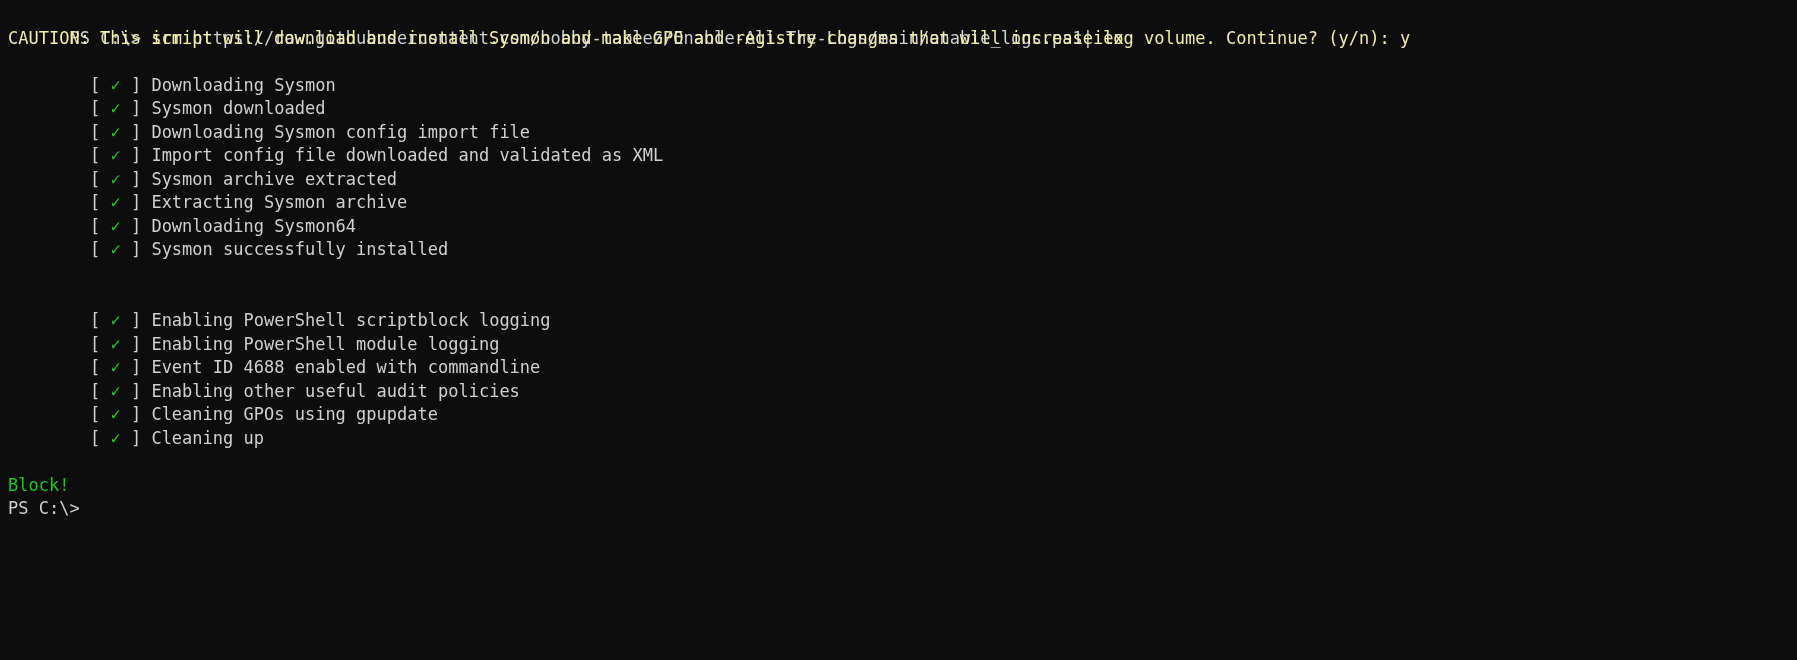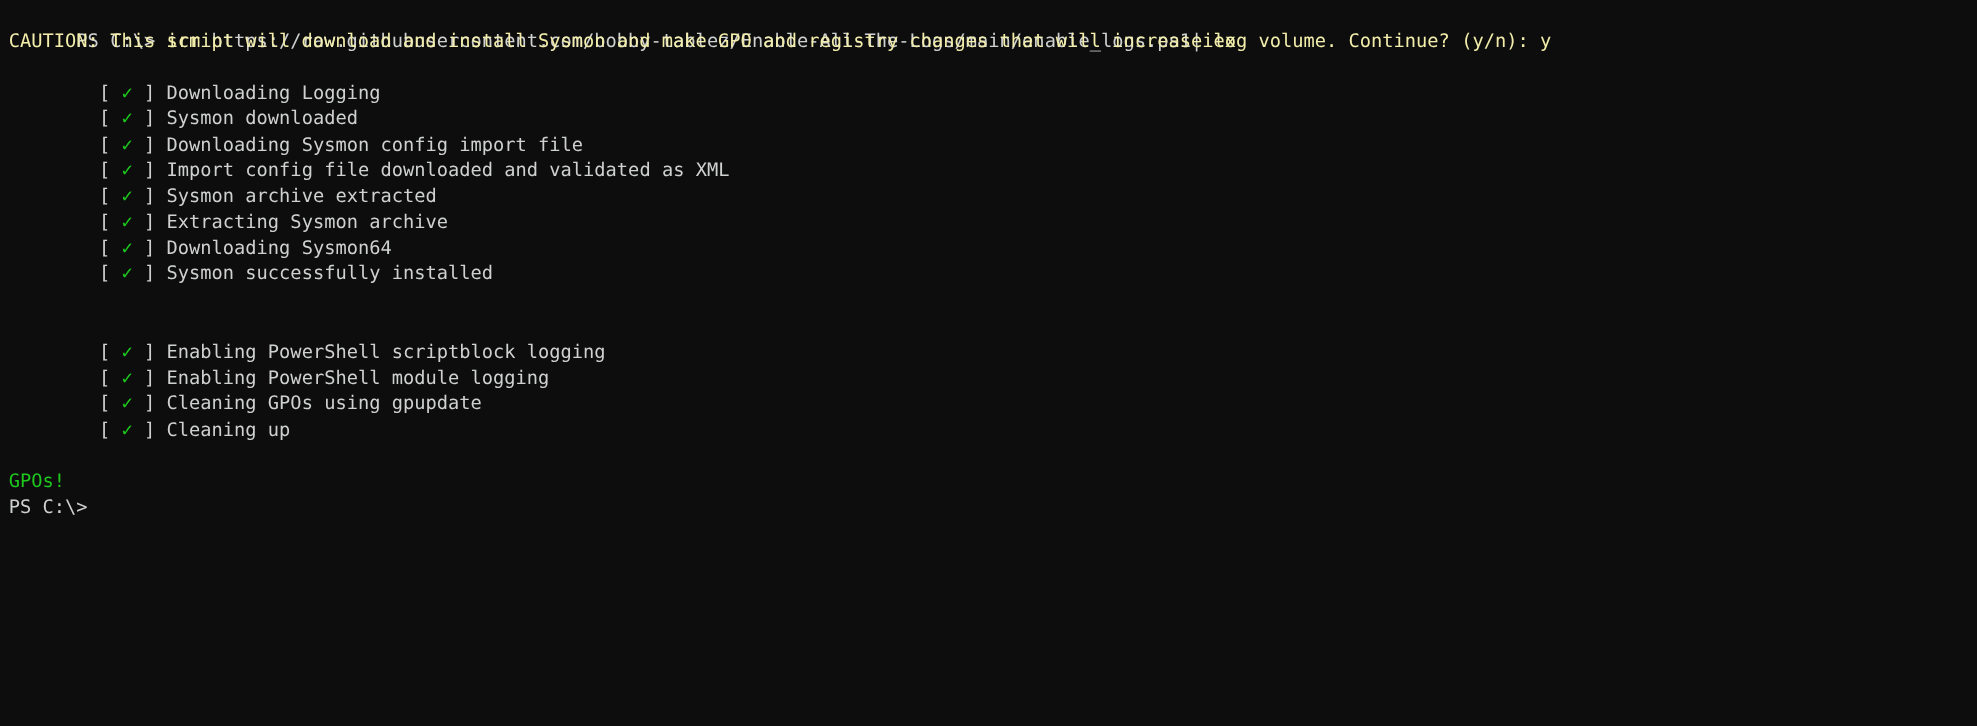--- a/index.html
+++ b/index.html
@@ -44,21 +44,21 @@
   <div id="screen">
 
     <div class="line">
       <span class="seg c-white">PS C:\&gt; </span><span class="seg c-yellow">irm</span><span class="seg c-white"> </span><span class="seg c-white">https://raw.githubusercontent.com/bobby-tablez/Enable-All-The-Logs/main/enable_logs.ps1</span><span class="seg c-white">|</span><span class="seg c-yellow">iex</span>
     </div>
 
     <div class="line c-yellow">CAUTION: This script will download and install Sysmon and make GPO and registry changes that will increase log volume. Continue? (y/n): y</div>
 
     <div>
       <div class="line">
-        <span class="seg bracket">[</span><span class="seg"> </span><span class="seg check">✓</span><span class="seg"> </span><span class="seg bracket">]</span><span class="seg"> </span><span class="seg c-gray">Downloading Logging</span>
+        <span class="seg bracket">[</span><span class="seg"> </span><span class="seg check">✓</span><span class="seg"> </span><span class="seg bracket">]</span><span class="seg"> </span><span class="seg c-gray">Downloading Sysmon</span>
       </div>
       <div class="line">
         <span class="seg bracket">[</span><span class="seg"> </span><span class="seg check">✓</span><span class="seg"> </span><span class="seg bracket">]</span><span class="seg"> </span><span class="seg c-gray">Sysmon downloaded</span>
       </div>
       <div class="line">
         <span class="seg bracket">[</span><span class="seg"> </span><span class="seg check">✓</span><span class="seg"> </span><span class="seg bracket">]</span><span class="seg"> </span><span class="seg c-gray">Downloading Sysmon config import file</span>
       </div>
       <div class="line">
         <span class="seg bracket">[</span><span class="seg"> </span><span class="seg check">✓</span><span class="seg"> </span><span class="seg bracket">]</span><span class="seg"> </span><span class="seg c-gray">Import config file downloaded and validated as XML</span>
       </div>
@@ -80,27 +80,33 @@
     <div class="line blank">&nbsp;</div>
 
     <div>
       <div class="line">
         <span class="seg bracket">[</span><span class="seg"> </span><span class="seg check">✓</span><span class="seg"> </span><span class="seg bracket">]</span><span class="seg"> </span><span class="seg c-gray">Enabling PowerShell scriptblock logging</span>
       </div>
       <div class="line">
         <span class="seg bracket">[</span><span class="seg"> </span><span class="seg check">✓</span><span class="seg"> </span><span class="seg bracket">]</span><span class="seg"> </span><span class="seg c-gray">Enabling PowerShell module logging</span>
       </div>
       <div class="line">
+        <span class="seg bracket">[</span><span class="seg"> </span><span class="seg check">✓</span><span class="seg"> </span><span class="seg bracket">]</span><span class="seg"> </span><span class="seg c-gray">Event ID 4688 enabled with commandline</span>
+      </div>
+      <div class="line">
+        <span class="seg bracket">[</span><span class="seg"> </span><span class="seg check">✓</span><span class="seg"> </span><span class="seg bracket">]</span><span class="seg"> </span><span class="seg c-gray">Enabling other useful audit policies</span>
+      </div>
+      <div class="line">
         <span class="seg bracket">[</span><span class="seg"> </span><span class="seg check">✓</span><span class="seg"> </span><span class="seg bracket">]</span><span class="seg"> </span><span class="seg c-gray">Cleaning GPOs using gpupdate</span>
       </div>
       <div class="line">
         <span class="seg bracket">[</span><span class="seg"> </span><span class="seg check">✓</span><span class="seg"> </span><span class="seg bracket">]</span><span class="seg"> </span><span class="seg c-gray">Cleaning up</span>
       </div>
     </div>
 
     <div class="line blank">&nbsp;</div>
     <div class="line blank">&nbsp;</div>
 
-    <div class="line c-green">GPOs!</div>
+    <div class="line c-green">Block!</div>
     <div class="line c-white">PS C:\&gt;</div>
 
   </div>
 </div>
 
 </body></html>

